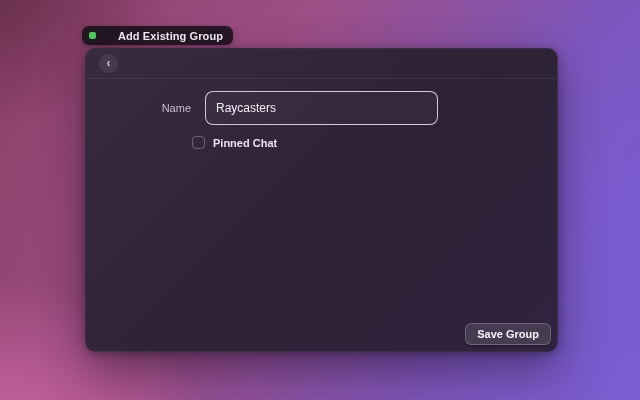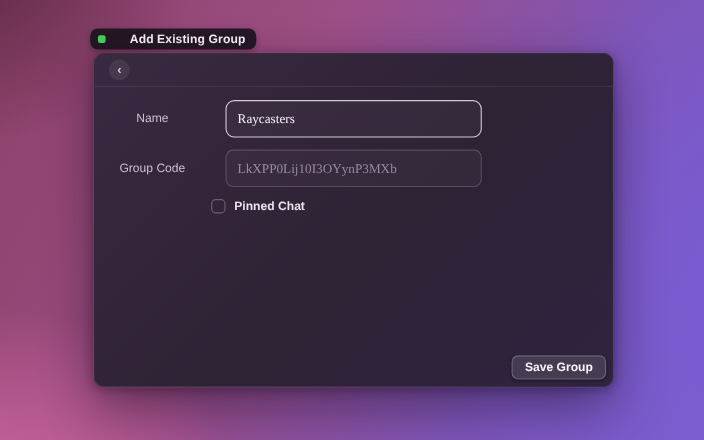--- a/index.html
+++ b/index.html
@@ -92,31 +92,31 @@
     padding-top: 12px;
   }
   .form-row {
     display: flex;
     align-items: center;
     margin-bottom: 11px;
   }
   .field-label {
     width: 105px;
     margin-right: 14px;
-    text-align: center;
+    text-align: right;
     font-size: 11px;
     color: #c7bfce;
     flex: none;
   }
   .text-input {
     width: 233px;
     box-sizing: border-box;
     background: rgba(255,255,255,0.03);
     color: #f3f0f5;
-    font-family: Liberation Serif, serif;
+    font-family: Liberation Sans, sans-serif;
     font-size: 12px;
     padding: 16px 10px;
     outline: none;
   }
   .input-focused {
     height: 28px;
     border: 1px solid rgba(236,231,241,0.85);
     border-radius: 8px;
   }
   .input-normal {
@@ -188,24 +188,20 @@
       </div>
     </div>
 
     <div class="form-area">
 
       <div class="form-row">
         <span class="field-label">Name</span>
         <input type="text" class="text-input input-focused" value="Raycasters" style="">
       </div>
 
-      <div class="form-row">
-        <span class="field-label">Group Code</span>
-        <input type="text" class="text-input input-normal" value="LkXPP0Lij10I3OYynP3MXb" style="">
-      </div>
 
       <div class="checkbox-row">
         <span class="checkbox-box"></span>
         <span class="checkbox-label">Pinned Chat</span>
       </div>
 
     </div>
 
     <button class="save-btn">Save Group</button>
 

